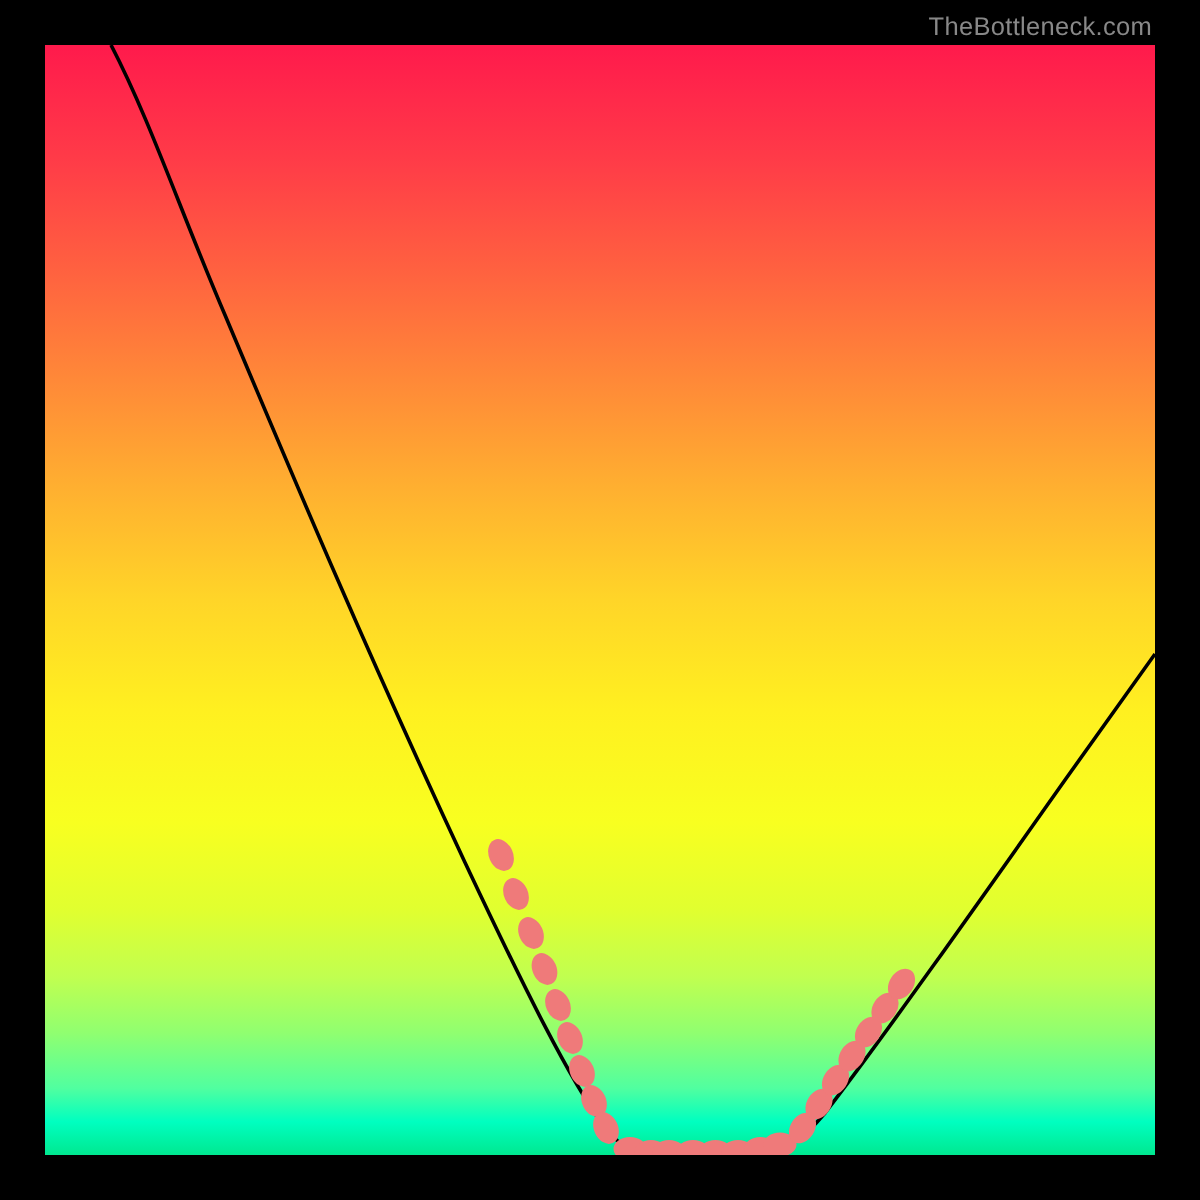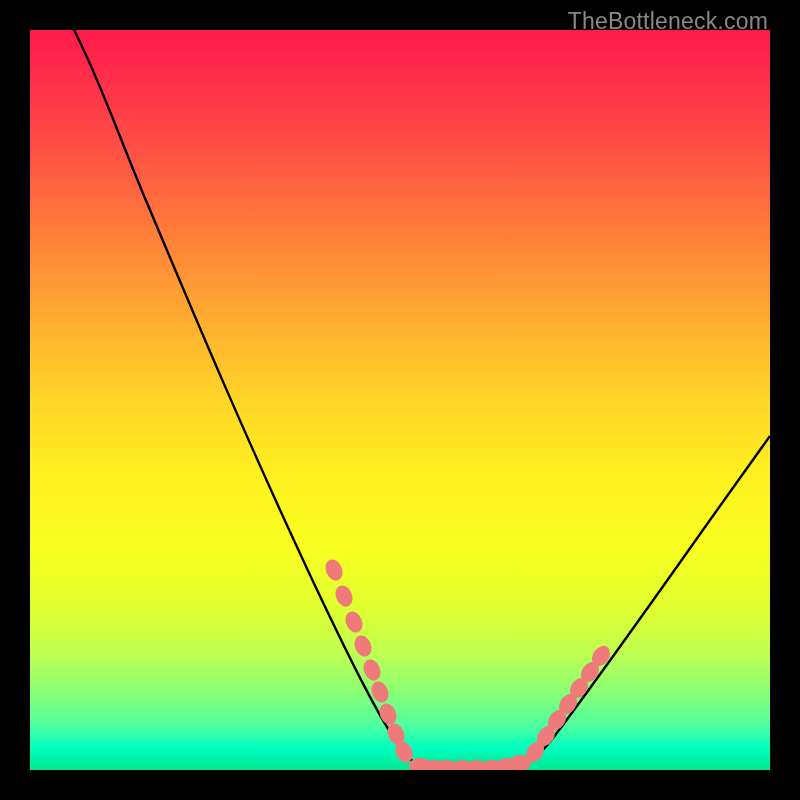--- a/index.html
+++ b/index.html
@@ -31,21 +31,21 @@
         #50ffa0 94%,
         #00ffc0 97%,
         #00e890 100%
       );
     }
     .watermark {
       position: absolute;
       top: 8px;
       right: 32px;
       color: #888;
-      font-size: 23px;
+      font-size: 17px;
       font-weight: 500;
       font-family: Arial, sans-serif;
       letter-spacing: 0.2px;
     }
     .v-curve {
       position: absolute;
       top: 0;
       left: 0;
       width: 740px;
       height: 740px;

